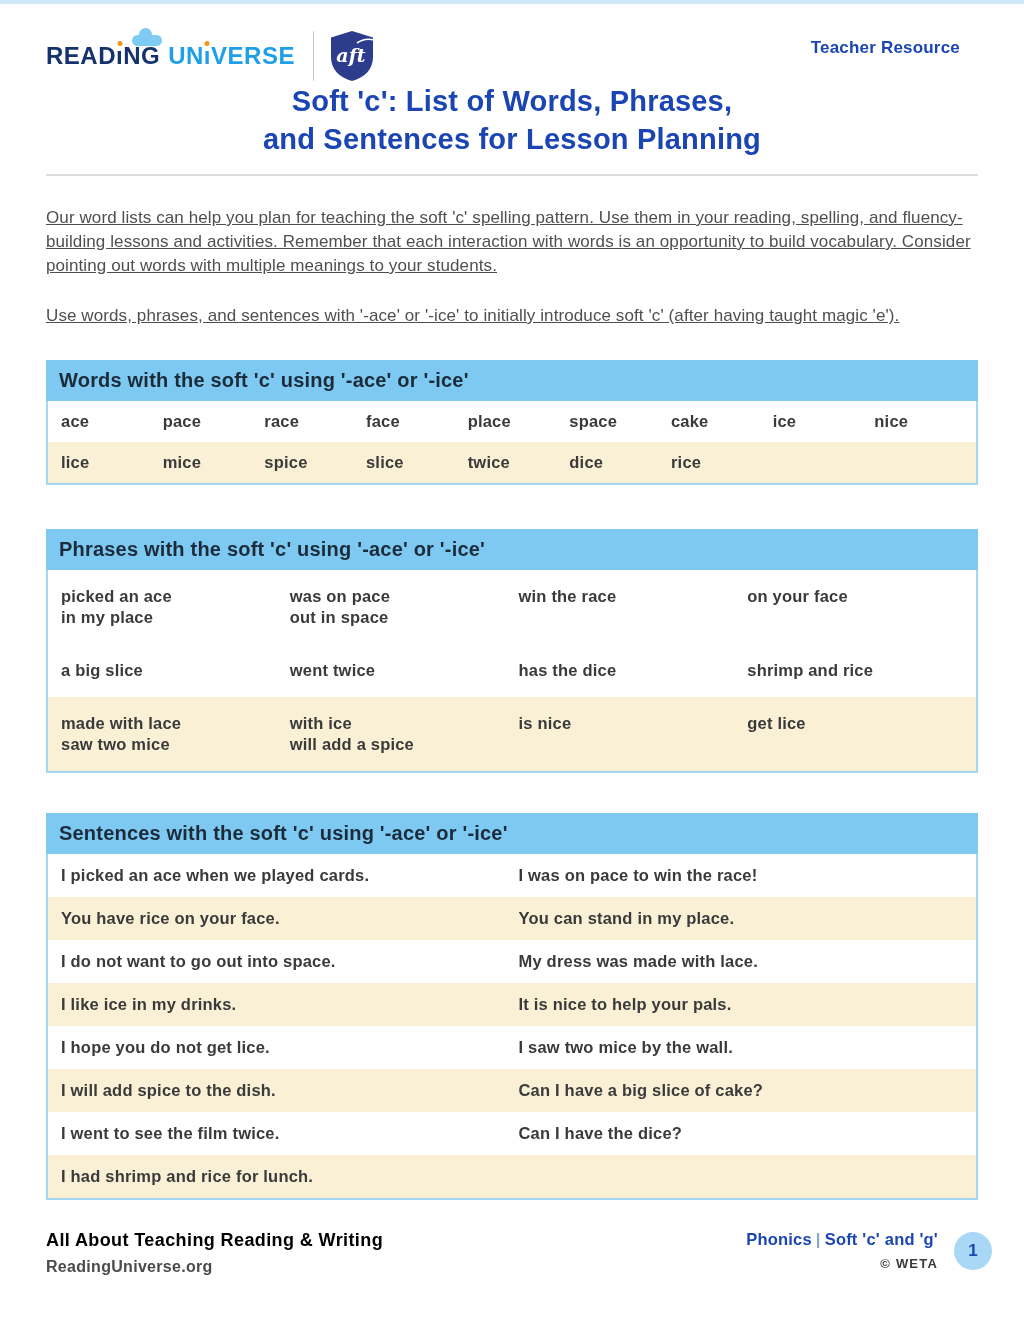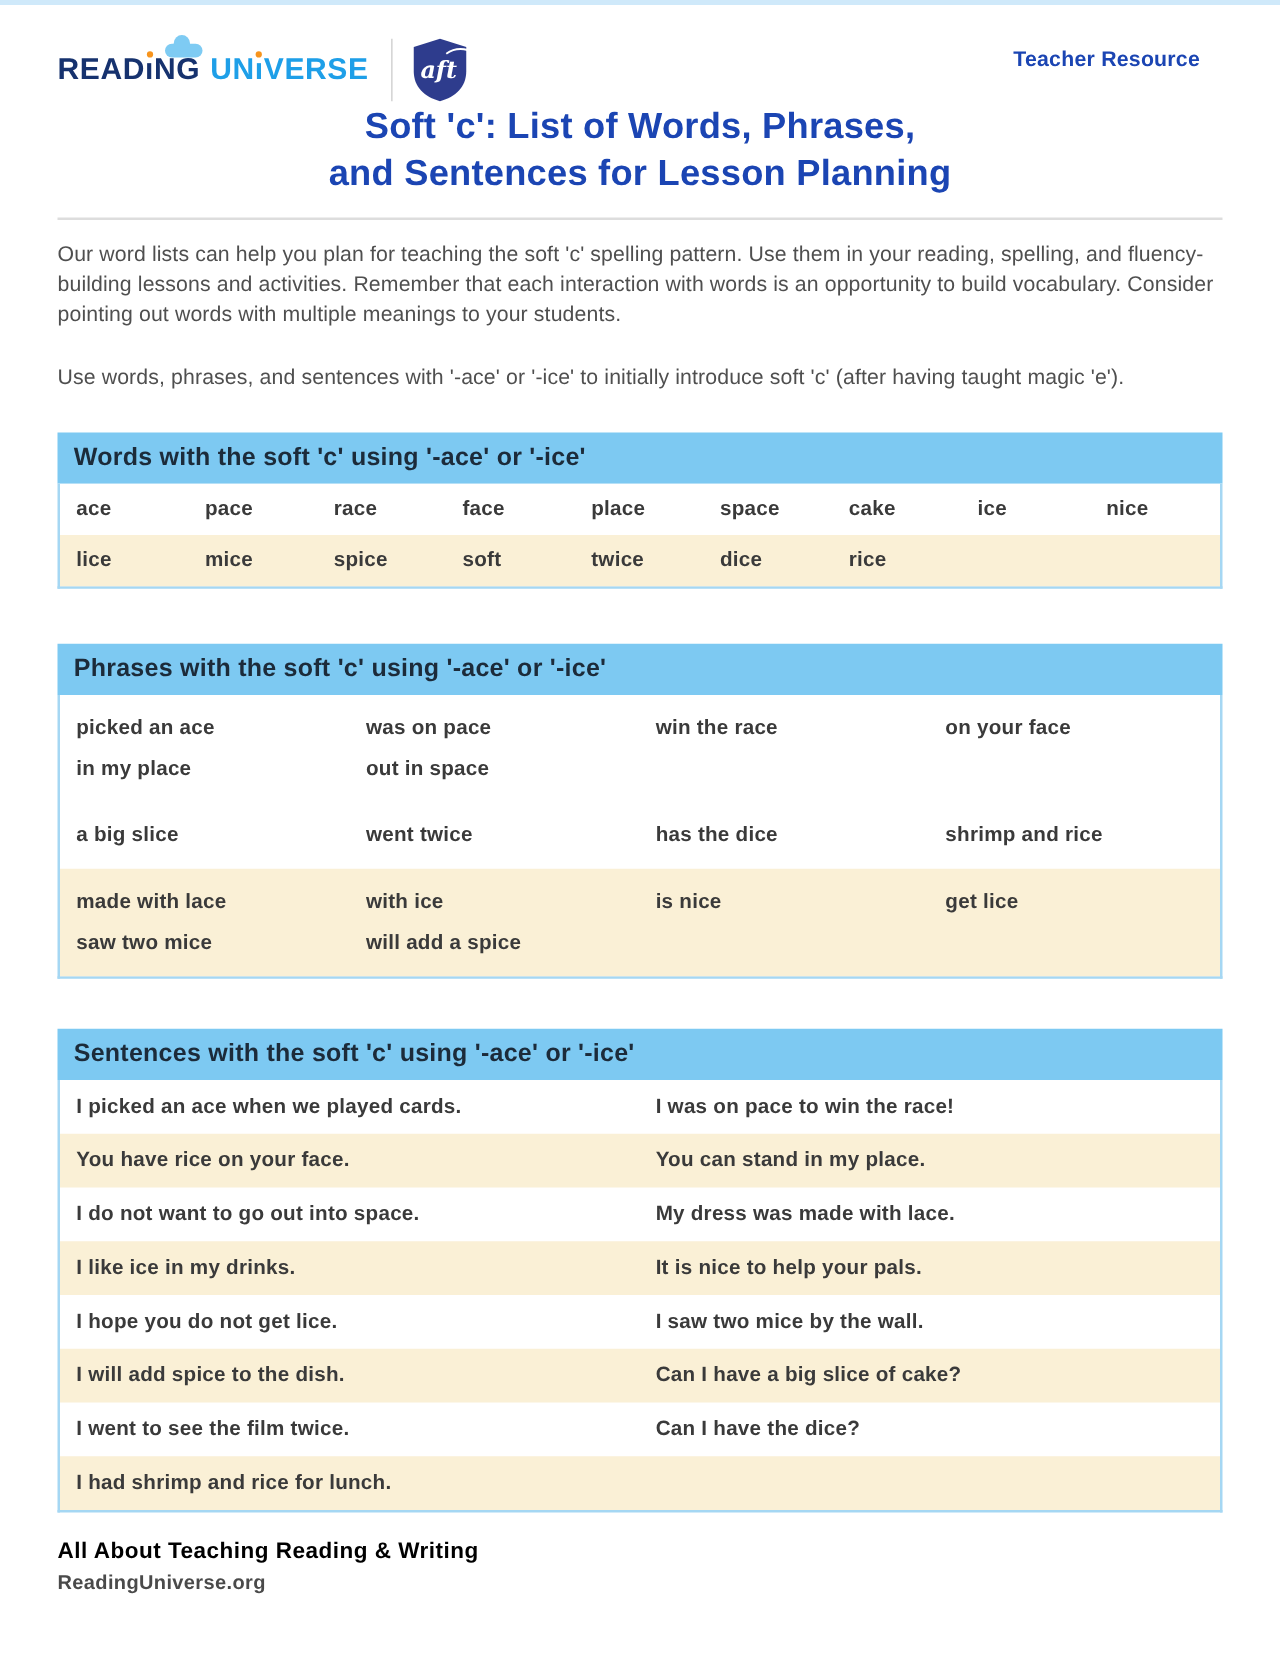--- a/index.html
+++ b/index.html
@@ -26,32 +26,32 @@
   .aft-svg{display:block;}
   .resource-badge{margin-left:auto;color:#1b45b3;font-weight:bold;font-size:17px;
                   align-self:flex-start;margin-top:8px;letter-spacing:.2px;}
 
   
   .title{margin:0;padding:0 30px;text-align:center;color:#1b45b3;
          font-size:29px;font-weight:bold;line-height:38px;letter-spacing:.2px;}
   .rule{border:none;border-top:2px solid #ddd;margin:16px 46px 0 46px;}
 
   
-  .intro{margin:16px 46px 0 46px;font-size:17px;line-height:24px;color:#4f4f4f;
-         letter-spacing:.1px;}
+  .intro{margin:30px 46px 0 46px;font-size:17px;line-height:24px;color:#4f4f4f;
+         letter-spacing:.1px;text-decoration:underline;}
   .intro + .intro{margin-top:26px;}
 
   
   .table{margin:32px 46px 0 46px;}
   .table.phrases{margin-top:44px;}
   .table.sentences{margin-top:40px;}
   .t-head{background:#7dc9f2;color:#1c2b3a;font-weight:bold;font-size:20px;
           line-height:23px;padding:9px 13px;letter-spacing:.2px;margin-top:28px;}
   .t-body{border:2px solid #a5d7f3;border-top:none;background:#fff;}
-  .t-row{display:grid;padding:10px 0 10px 13px;align-items:center;gap:12px;}
+  .t-row{display:grid;padding:10px 0 10px 13px;align-items:center;}
   .t-row.alt{background:#faf0d6;}
   .cols9{grid-template-columns:repeat(9,1fr);}
   .cols6{grid-template-columns:repeat(4,1fr);}
   .cols2{grid-template-columns:repeat(2,1fr);}
   .words  .t-row{padding-top:10px;padding-bottom:10px;}
   .phrases .t-row{padding-top:16px;padding-bottom:16px;}
   .sentences .t-row{padding-top:11px;padding-bottom:11px;}
   .cell{font-size:16.5px;font-weight:bold;color:#3a3a3a;line-height:21px;
         letter-spacing:.2px;padding-right:8px;}
 
@@ -112,21 +112,21 @@
         <span class="cell">place</span>
         <span class="cell">space</span>
         <span class="cell">cake</span>
         <span class="cell">ice</span>
         <span class="cell">nice</span>
       </div>
     <div class="t-row cols9 alt">
         <span class="cell">lice</span>
         <span class="cell">mice</span>
         <span class="cell">spice</span>
-        <span class="cell">soft</span>
+        <span class="cell">slice</span>
         <span class="cell">twice</span>
         <span class="cell">dice</span>
         <span class="cell">rice</span>
       </div>
   </div>
 </section>
 
 <section class="table phrases">
   <div class="t-head">Phrases with the soft 'c' using '-ace' or '-ice'</div>
   <div class="t-body">
@@ -190,13 +190,22 @@
         <span class="cell">I had shrimp and rice for lunch.</span>
       </div>
   </div>
 </section>
 
 <footer class="footer">
   <div>
     <div class="f-l1">All About Teaching Reading &amp; Writing</div>
     <div class="f-l2">ReadingUniverse.org</div>
   </div>
+  <div class="f-right">
+    <div class="f-right-text">
+      <div class="f-r1">
+        <span>Phonics</span><span class="f-sep">|</span><span>Soft 'c' and 'g'</span>
+      </div>
+      <div class="f-r2">© WETA</div>
+    </div>
+    <div class="page-badge">1</div>
+  </div>
 </footer>
 
 </body></html>

